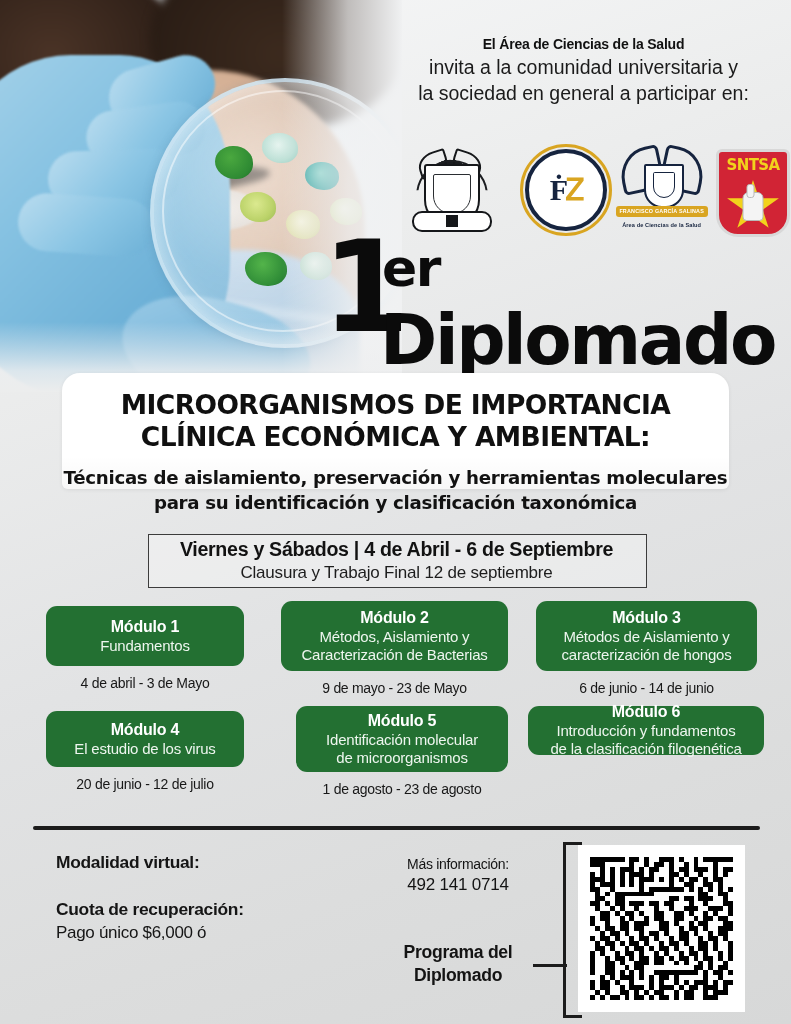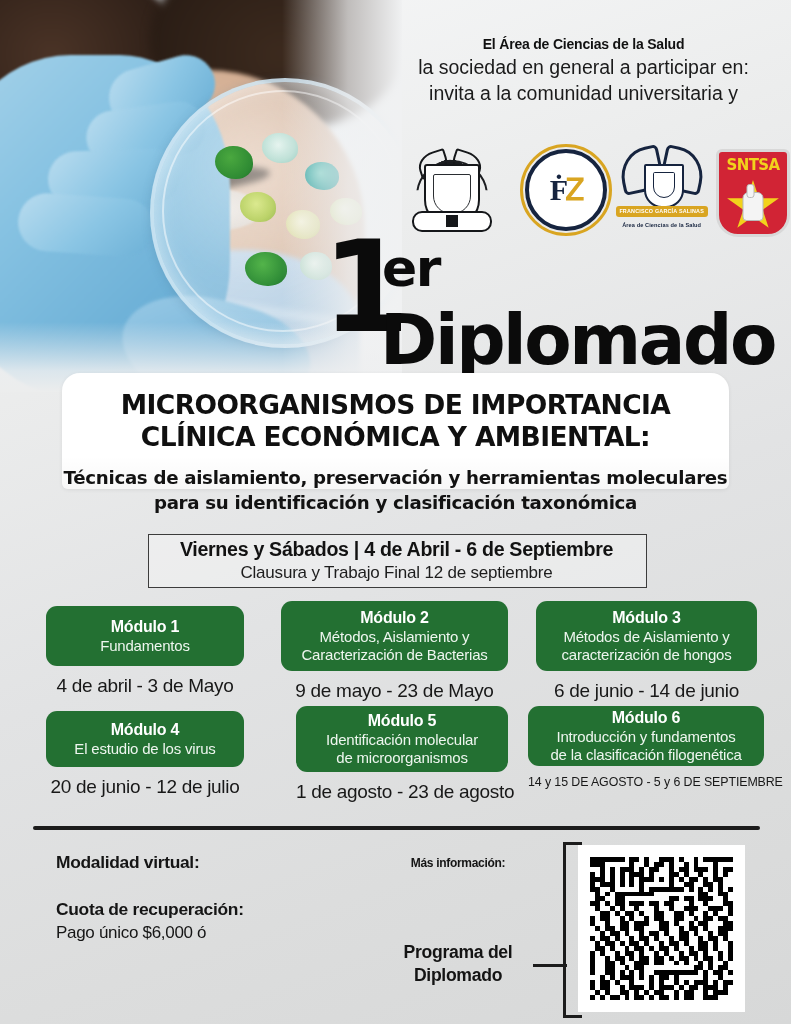--- a/index.html
+++ b/index.html
@@ -246,49 +246,49 @@
   
   .mod{position:absolute;}
   .mod .card{
     background:#237032;border-radius:11px;color:#fff;text-align:center;
     display:flex;flex-direction:column;align-items:center;justify-content:center;
     padding:4px 8px;box-sizing:border-box;
   }
   .mod .mtitle{font-size:16px;font-weight:bold;line-height:1.24;letter-spacing:-.2px;}
   .mod .mdesc{font-size:15px;font-weight:400;line-height:1.22;color:#eef6ef;letter-spacing:-.2px;}
   .mod .mdate{
-    text-align:center;margin-top:9px;font-size:19px;color:#181818;letter-spacing:-.3px;white-space:nowrap;
+    text-align:center;margin-top:9px;font-size:14px;color:#181818;letter-spacing:-.3px;white-space:nowrap;
   }
   .mod .mdate.small{font-size:12.4px;letter-spacing:-.1px;}
 
   .m1{left:46px;top:606px;width:198px;}
   .m1 .card{height:60px;}
   .m2{left:281px;top:601px;width:227px;}
   .m2 .card{height:70px;}
   .m3{left:536px;top:601px;width:221px;}
   .m3 .card{height:70px;}
   .m4{left:46px;top:711px;width:198px;}
   .m4 .card{height:56px;}
   .m5{left:296px;top:706px;width:212px;}
   .m5 .card{height:66px;}
   .m6{left:528px;top:706px;width:236px;}
-  .m6 .card{height:60px;}
+  .m6 .card{height:49px;}
 
   
   .divider{position:absolute;left:33px;top:826px;width:727px;height:4px;background:#1c1c1c;border-radius:2px;}
 
   
   .f-left{position:absolute;left:56px;top:852px;width:300px;color:#151515;}
   .f-lbl{font-size:17.4px;font-weight:bold;letter-spacing:-.3px;}
   .f-val{font-size:17px;font-weight:400;letter-spacing:-.3px;line-height:1.32;margin-top:2px;}
   .f-gap{height:26px;}
 
   
   .f-mid{position:absolute;left:358px;top:856px;width:200px;text-align:center;color:#141414;}
-  .fm-lbl{font-size:12px;font-weight:bold;letter-spacing:-.3px;}
+  .fm-lbl{font-size:14px;font-weight:normal;letter-spacing:-.3px;}
   .fm-val{font-size:17px;font-weight:400;letter-spacing:-.2px;margin-top:3px;}
   .fm-prog{
     position:absolute;left:358px;top:941px;width:200px;text-align:center;
     font-size:17.6px;font-weight:bold;line-height:1.3;letter-spacing:-.3px;color:#141414;
   }
 
   
   .bracket{position:absolute;left:563px;top:842px;width:16px;height:170px;border:3px solid #1c1c1c;border-right:none;}
   .bracket-tick{position:absolute;left:533px;top:964px;width:34px;height:3px;background:#1c1c1c;}
 
@@ -330,22 +330,22 @@
     <div class="colony c5"></div>
     <div class="colony c6"></div>
     <div class="colony c7"></div>
     <div class="colony c8"></div>
     <div class="photo-fade"></div>
     <div class="photo-fade-b"></div>
   </div>
 
   <div class="hdr">
     <div class="l1">El Área de Ciencias de la Salud</div>
+    <div class="l2">invita a la comunidad universitaria y</div>
     <div class="l2">la sociedad en general a participar en:</div>
-    <div class="l2">invita a la comunidad universitaria y</div>
   </div>
 
   <div class="logos">
 
     <div class="logo logo-uaz">
       <div class="uaz-eagle"></div>
       <div class="uaz-ring"></div>
       <div class="uaz-shield"></div>
       <div class="uaz-scroll"></div>
     </div>
@@ -435,34 +435,34 @@
     </div>
     <div class="mdate">1 de agosto - 23 de agosto</div>
   </div>
 
   <div class="mod m6">
     <div class="card">
       <div class="mtitle">Módulo 6</div>
       <div class="mdesc">Introducción y fundamentos</div>
       <div class="mdesc">de la clasificación filogenética</div>
     </div>
-    <div class="mdate small">14 y 15 DE AGOSTO - 5 y 6 DE SEPTIEMBRE</div>
   </div>
 
   <div class="divider"></div>
 
   <div class="f-left">
     <div class="f-lbl">Modalidad virtual:</div>
     <div class="f-gap"></div>
     <div class="f-lbl">Cuota de recuperación:</div>
     <div class="f-val">Pago único $6,000 ó</div>
   </div>
 
   <div class="f-mid">
     <div class="fm-lbl">Más información:</div>
+    <div class="fm-val">492 141 0714</div>
   </div>
   <div class="fm-prog">
     <div>Programa del</div>
     <div>Diplomado</div>
   </div>
 
   <div class="bracket"></div>
   <div class="bracket-tick"></div>
 
   <div class="qr-wrap">

